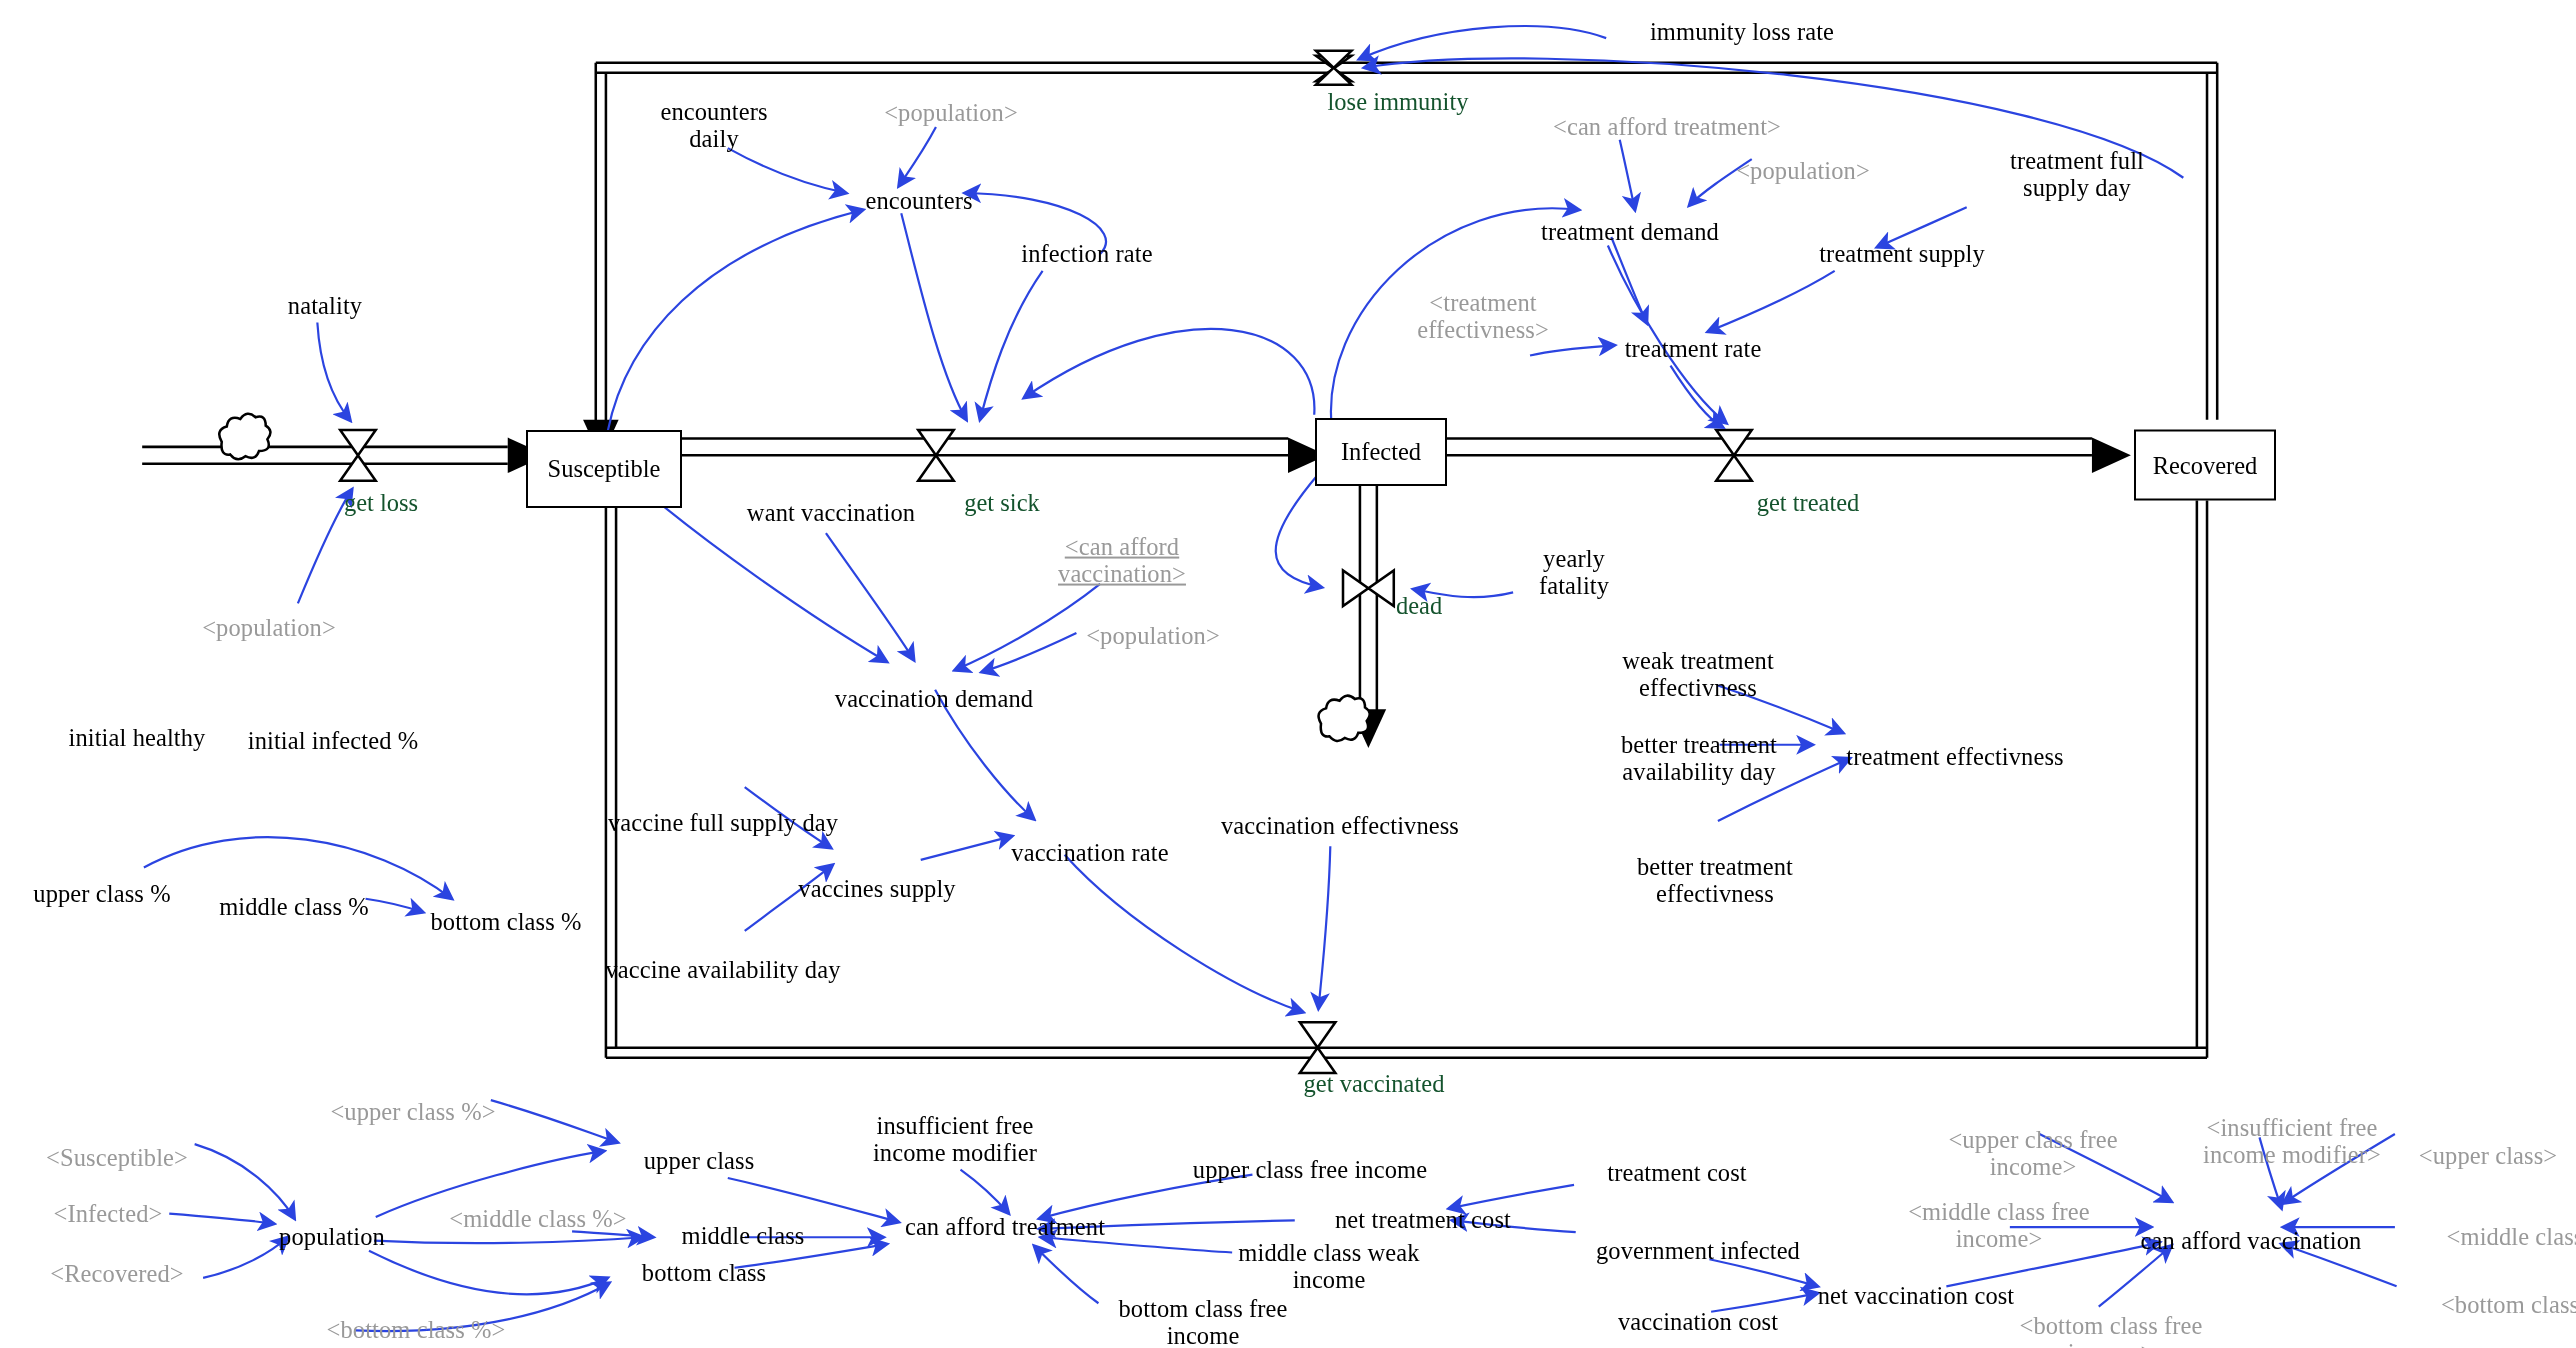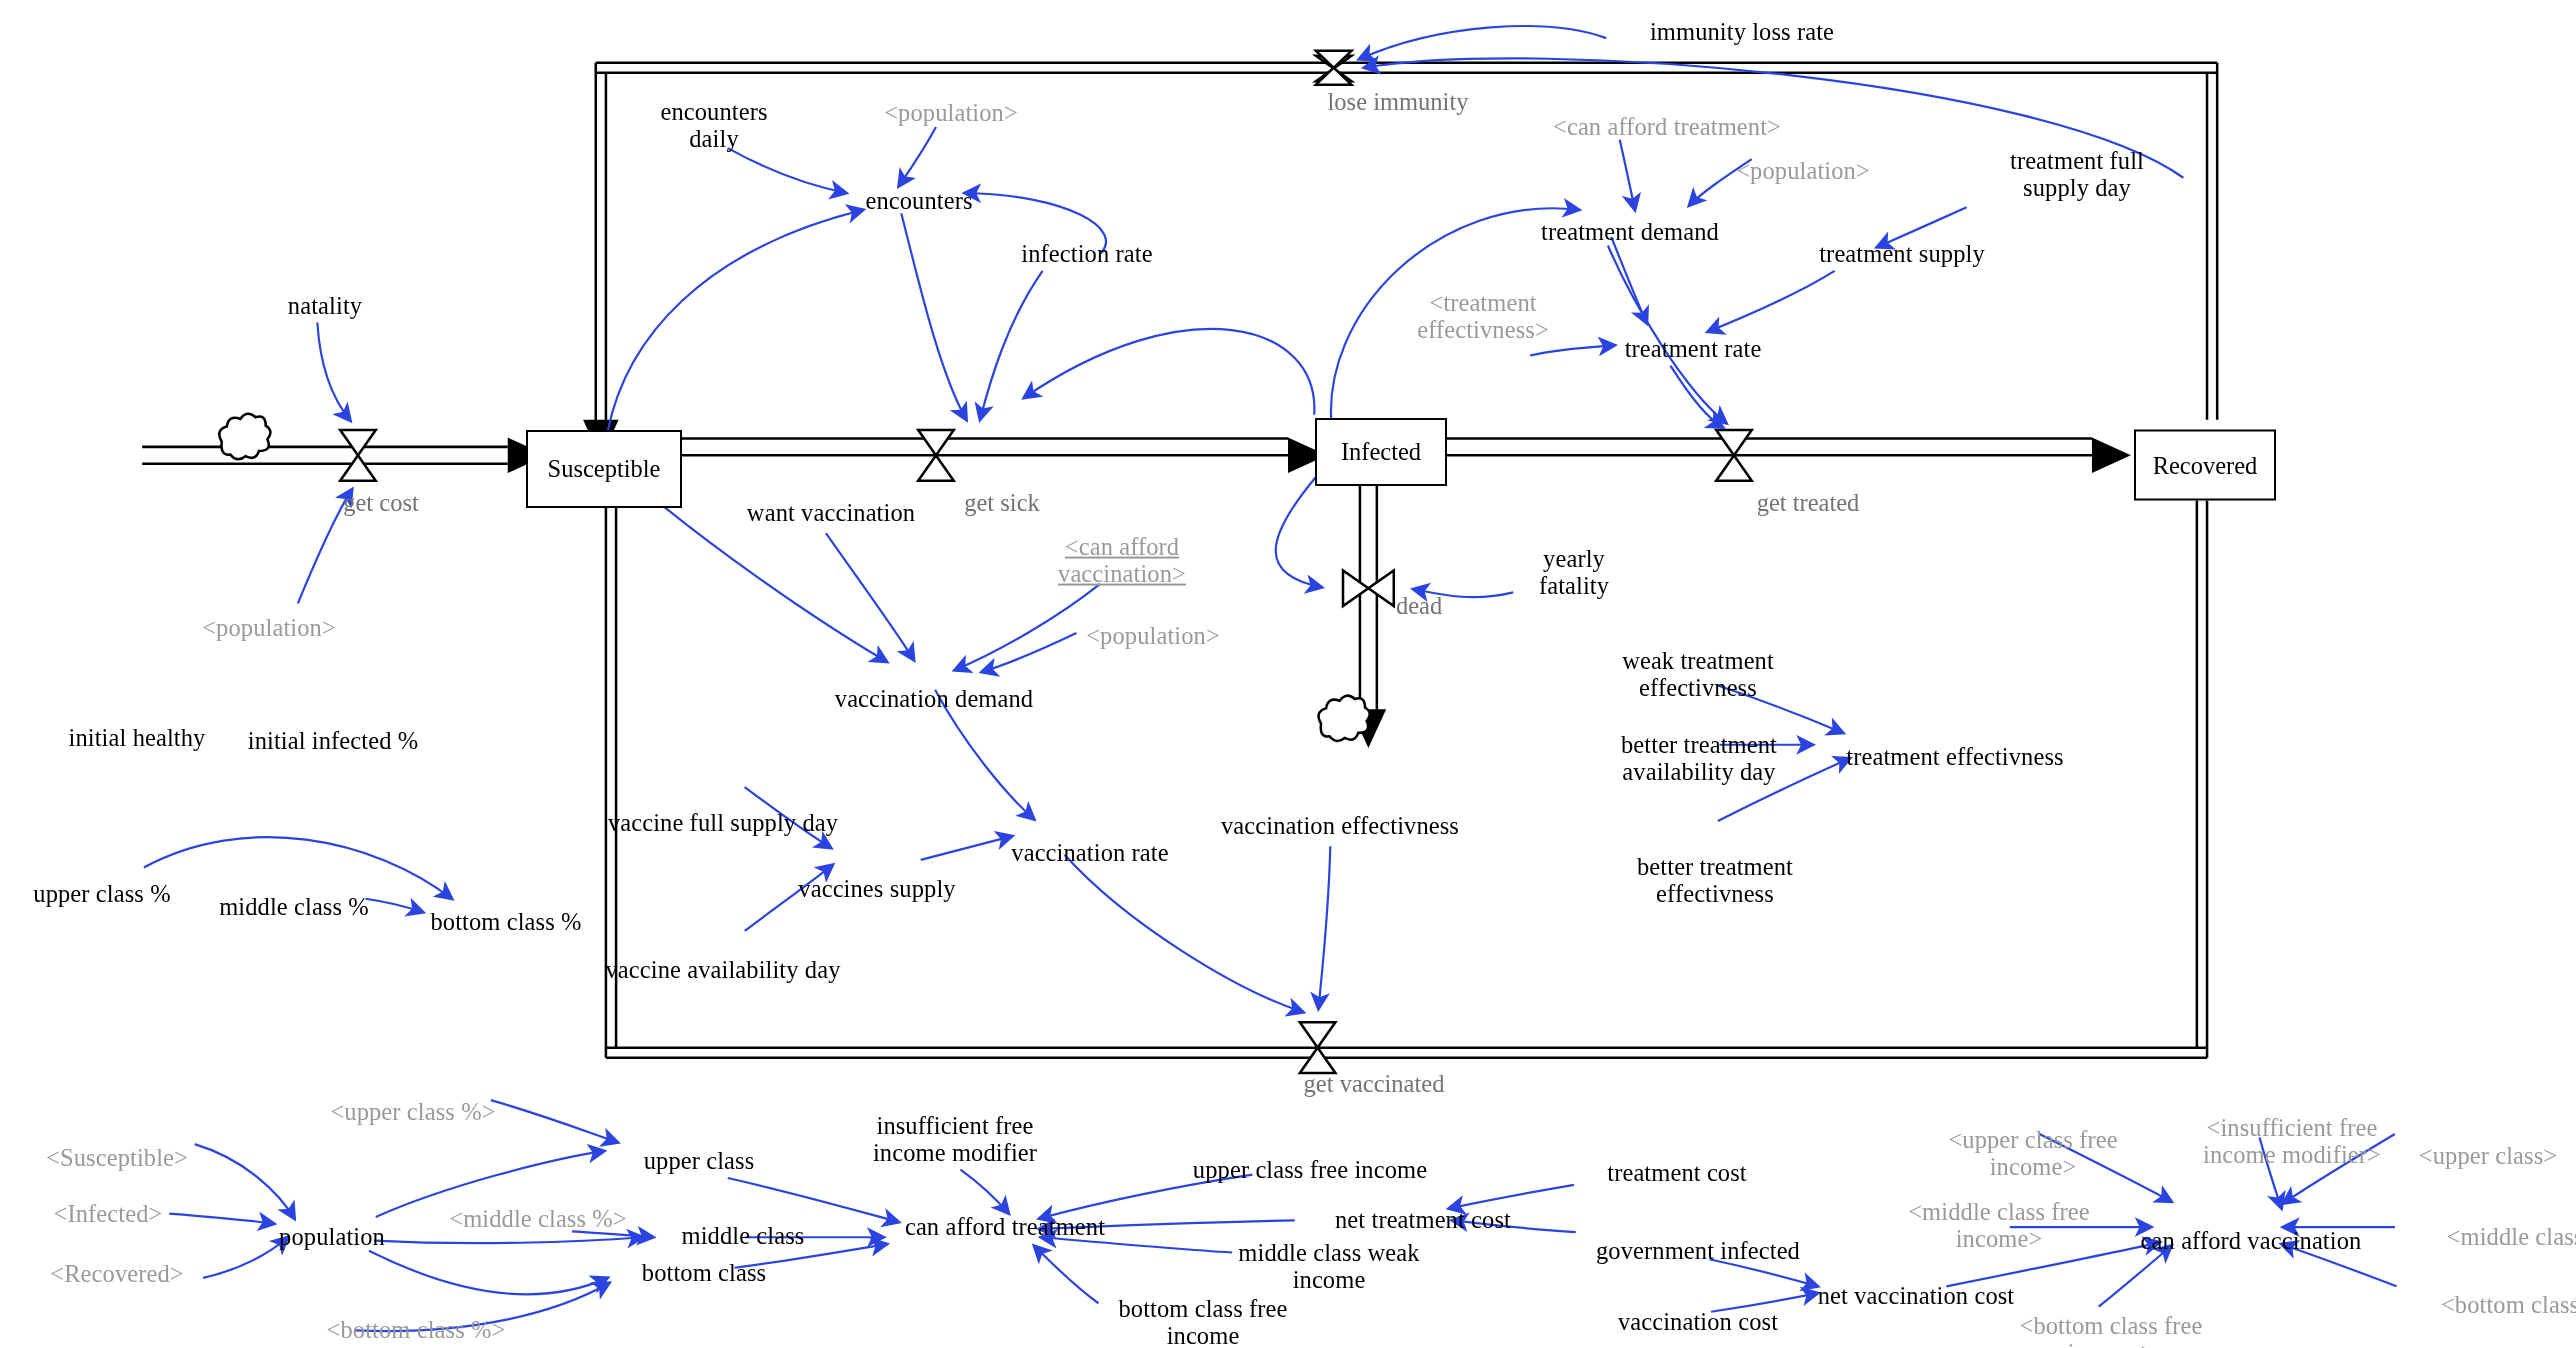--- a/index.html
+++ b/index.html
@@ -45,21 +45,21 @@
     color: #000000;
     display: flex;
     align-items: center;
     justify-content: center;
     transform: translate(-50%, -50%);
     box-sizing: border-box;
   }
   .valve-lab {
     position: absolute;
     font-size: 24.5px;
-    color: #737373;
+    color: #14532d;
     white-space: pre;
     transform: translate(-50%, 0);
     text-align: center;
   }
   .valve-lab.side {
     transform: translate(0, -50%);
     text-align: left;
   }
 </style>
 </head>
@@ -279,21 +279,21 @@
   <div class="stock" style="left: 604px; top: 469px; width: 156px; height: 78px;">
     <span>Susceptible</span>
   </div>
   <div class="stock" style="left: 1381px; top: 452px; width: 132px; height: 68px;">
     <span>Infected</span>
   </div>
   <div class="stock" style="left: 2205px; top: 465px; width: 142px; height: 71px;">
     <span>Recovered</span>
   </div>
 
-  <div class="valve-lab" style="left: 381px; top: 489px;">get cost</div>
+  <div class="valve-lab" style="left: 381px; top: 489px;">get loss</div>
   <div class="valve-lab" style="left: 1002px; top: 489px;">get sick</div>
   <div class="valve-lab" style="left: 1808px; top: 489px;">get treated</div>
   <div class="valve-lab" style="left: 1398px; top: 88px;">lose immunity</div>
   <div class="valve-lab side" style="left: 1396px; top: 606px;">dead</div>
   <div class="valve-lab" style="left: 1374px; top: 1070px;">get vaccinated</div>
 
   <div class="node" style="left: 325px; top: 306px;">natality</div>
   <div class="node shadow" style="left: 269px; top: 628px;">&lt;population&gt;</div>
   <div class="node" style="left: 714px; top: 125px;">encounters
 daily</div>

